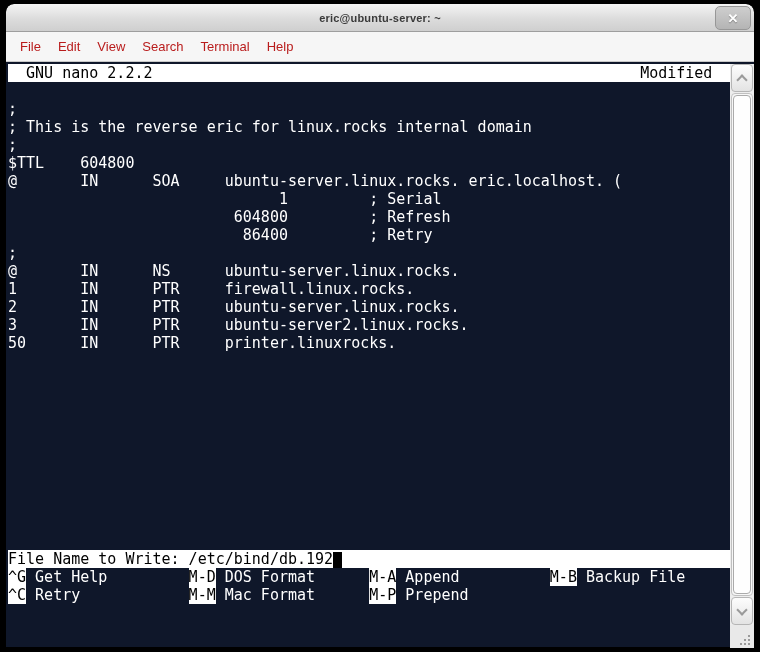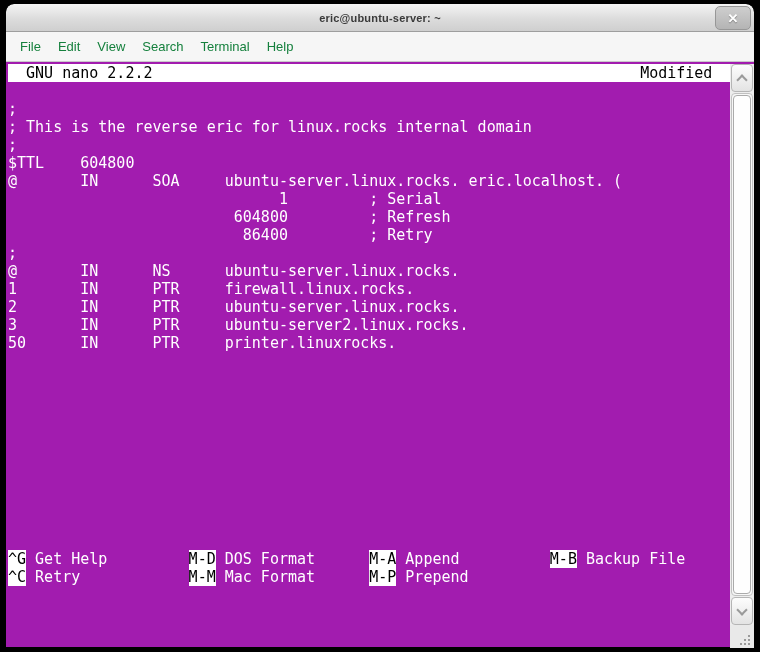--- a/index.html
+++ b/index.html
@@ -18,24 +18,24 @@
   .close-btn { position:absolute; right:3px; top:2px; width:36px; height:24px;
     background:linear-gradient(#cecece, #b4b4b4);
     border:1px solid #979797; border-radius:5px;
     display:flex; align-items:center; justify-content:center;
     color:#fff; font-size:13px; font-weight:700; text-shadow:0 1px 1px rgba(0,0,0,.35);
     cursor:default; }
 
   
   .menubar { height:30px; background:#f6f6f6; display:flex; align-items:center;
     gap:17px; padding-left:14px; border-bottom:1px solid #c9c9c9; }
-  .menu-item { font-size:13px; color:#15803d; }
+  .menu-item { font-size:13px; color:#b91c1c; }
 
   
-  .termwrap { display:flex; height:585px; background:#a21caf; padding:2px 0 0 2px; }
+  .termwrap { display:flex; height:585px; background:#0f172a; padding:2px 0 0 2px; }
   .screen { width:723px; color:#fff;
     font-family:"DejaVu Sans Mono", monospace; font-size:15px; line-height:18px; }
   pre.trow { font:inherit; height:18px; white-space:pre; position:relative; }
 
   .nano-header { background:#fff; color:#000; width:100%; }
   .nano-header span { position:absolute; top:0; }
   .hdr-left   { left:2ch; }
   .hdr-center { left:26ch; }
   .hdr-right  { left:70ch; }
 
@@ -114,20 +114,21 @@
           <pre class="trow">&nbsp;</pre>
           <pre class="trow">&nbsp;</pre>
           <pre class="trow">&nbsp;</pre>
           <pre class="trow">&nbsp;</pre>
           <pre class="trow">&nbsp;</pre>
           <pre class="trow">&nbsp;</pre>
           <pre class="trow">&nbsp;</pre>
           <pre class="trow">&nbsp;</pre>
         </div>
 
+      <pre class="trow prompt-row"><span>File Name to Write: /etc/bind/db.192</span><span class="cursor-block"></span></pre>
 
       <pre class="trow"><span class="sc-cell" style="left: 0ch;"><span class="sc-key">^G</span><span class="sc-label"> Get Help</span></span><span class="sc-cell" style="left: 20ch;"><span class="sc-key">M-D</span><span class="sc-label"> DOS Format</span></span><span class="sc-cell" style="left: 40ch;"><span class="sc-key">M-A</span><span class="sc-label"> Append</span></span><span class="sc-cell" style="left: 60ch;"><span class="sc-key">M-B</span><span class="sc-label"> Backup File</span></span></pre>
       <pre class="trow"><span class="sc-cell" style="left: 0ch;"><span class="sc-key">^C</span><span class="sc-label"> Retry</span></span><span class="sc-cell" style="left: 20ch;"><span class="sc-key">M-M</span><span class="sc-label"> Mac Format</span></span><span class="sc-cell" style="left: 40ch;"><span class="sc-key">M-P</span><span class="sc-label"> Prepend</span></span></pre>
 
     </div>
 
     <div class="scrollbar">
       <div class="sb-btn">
         <span class="chev up"></span>
       </div>

